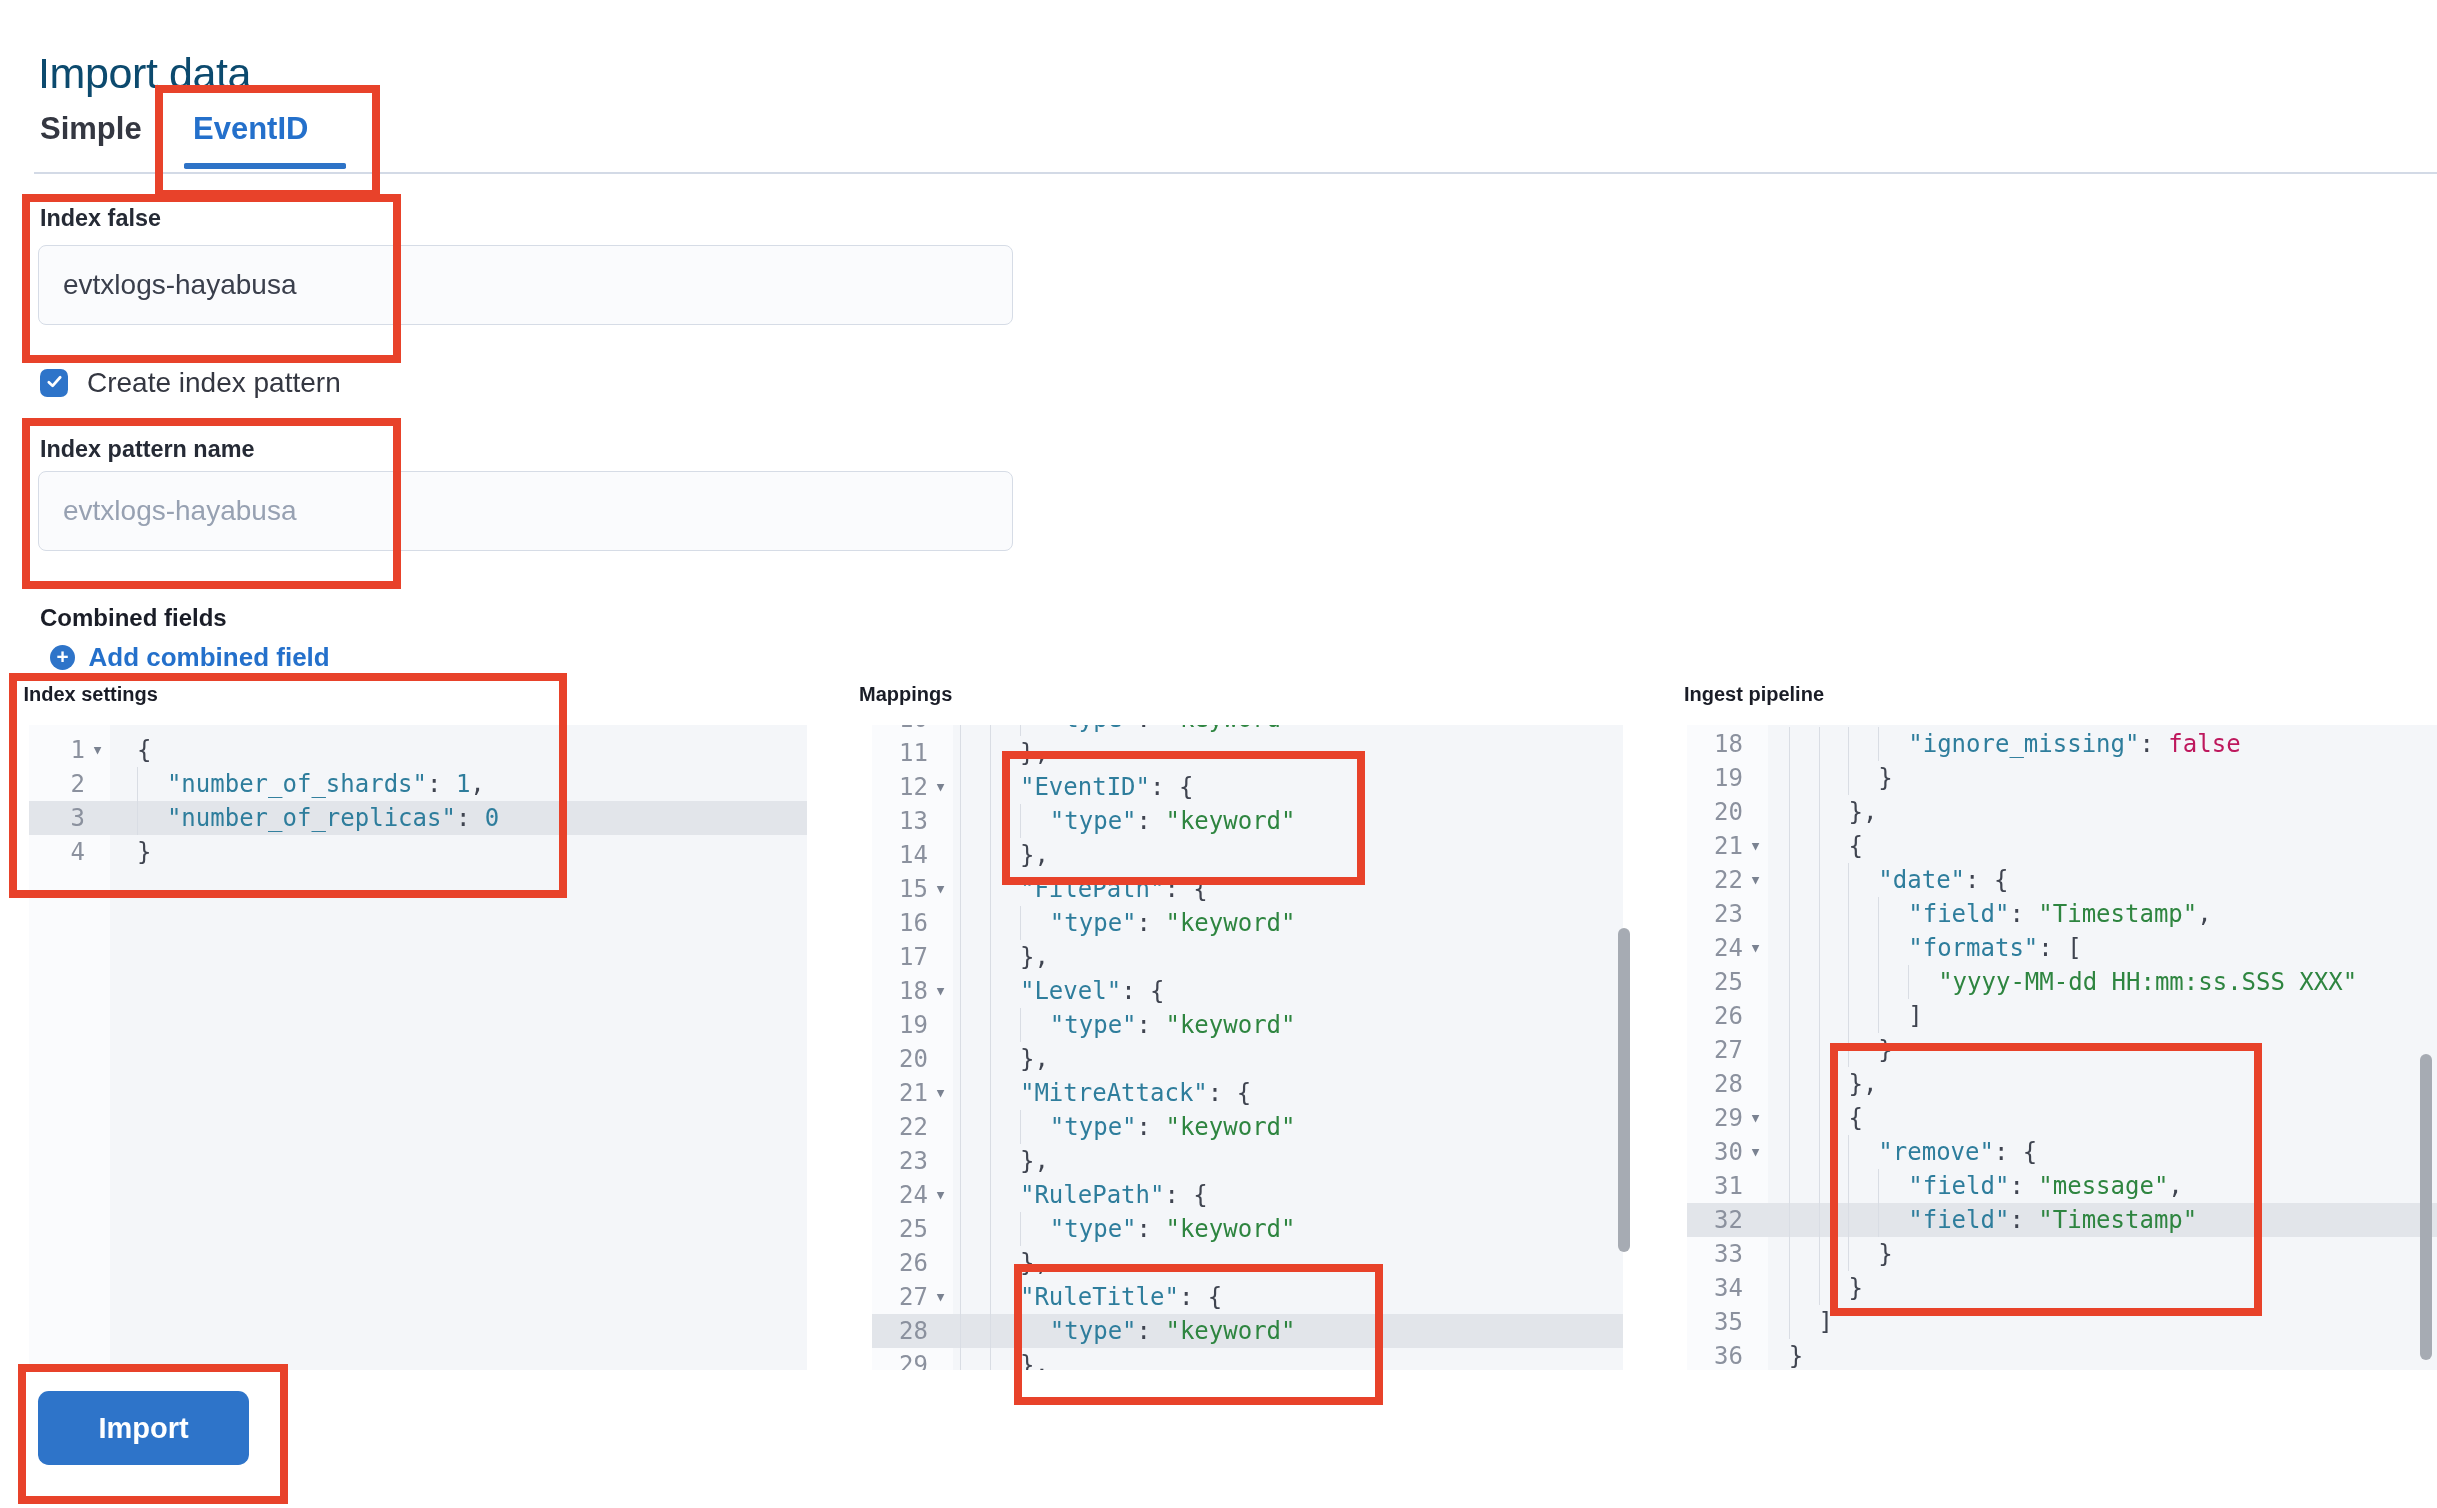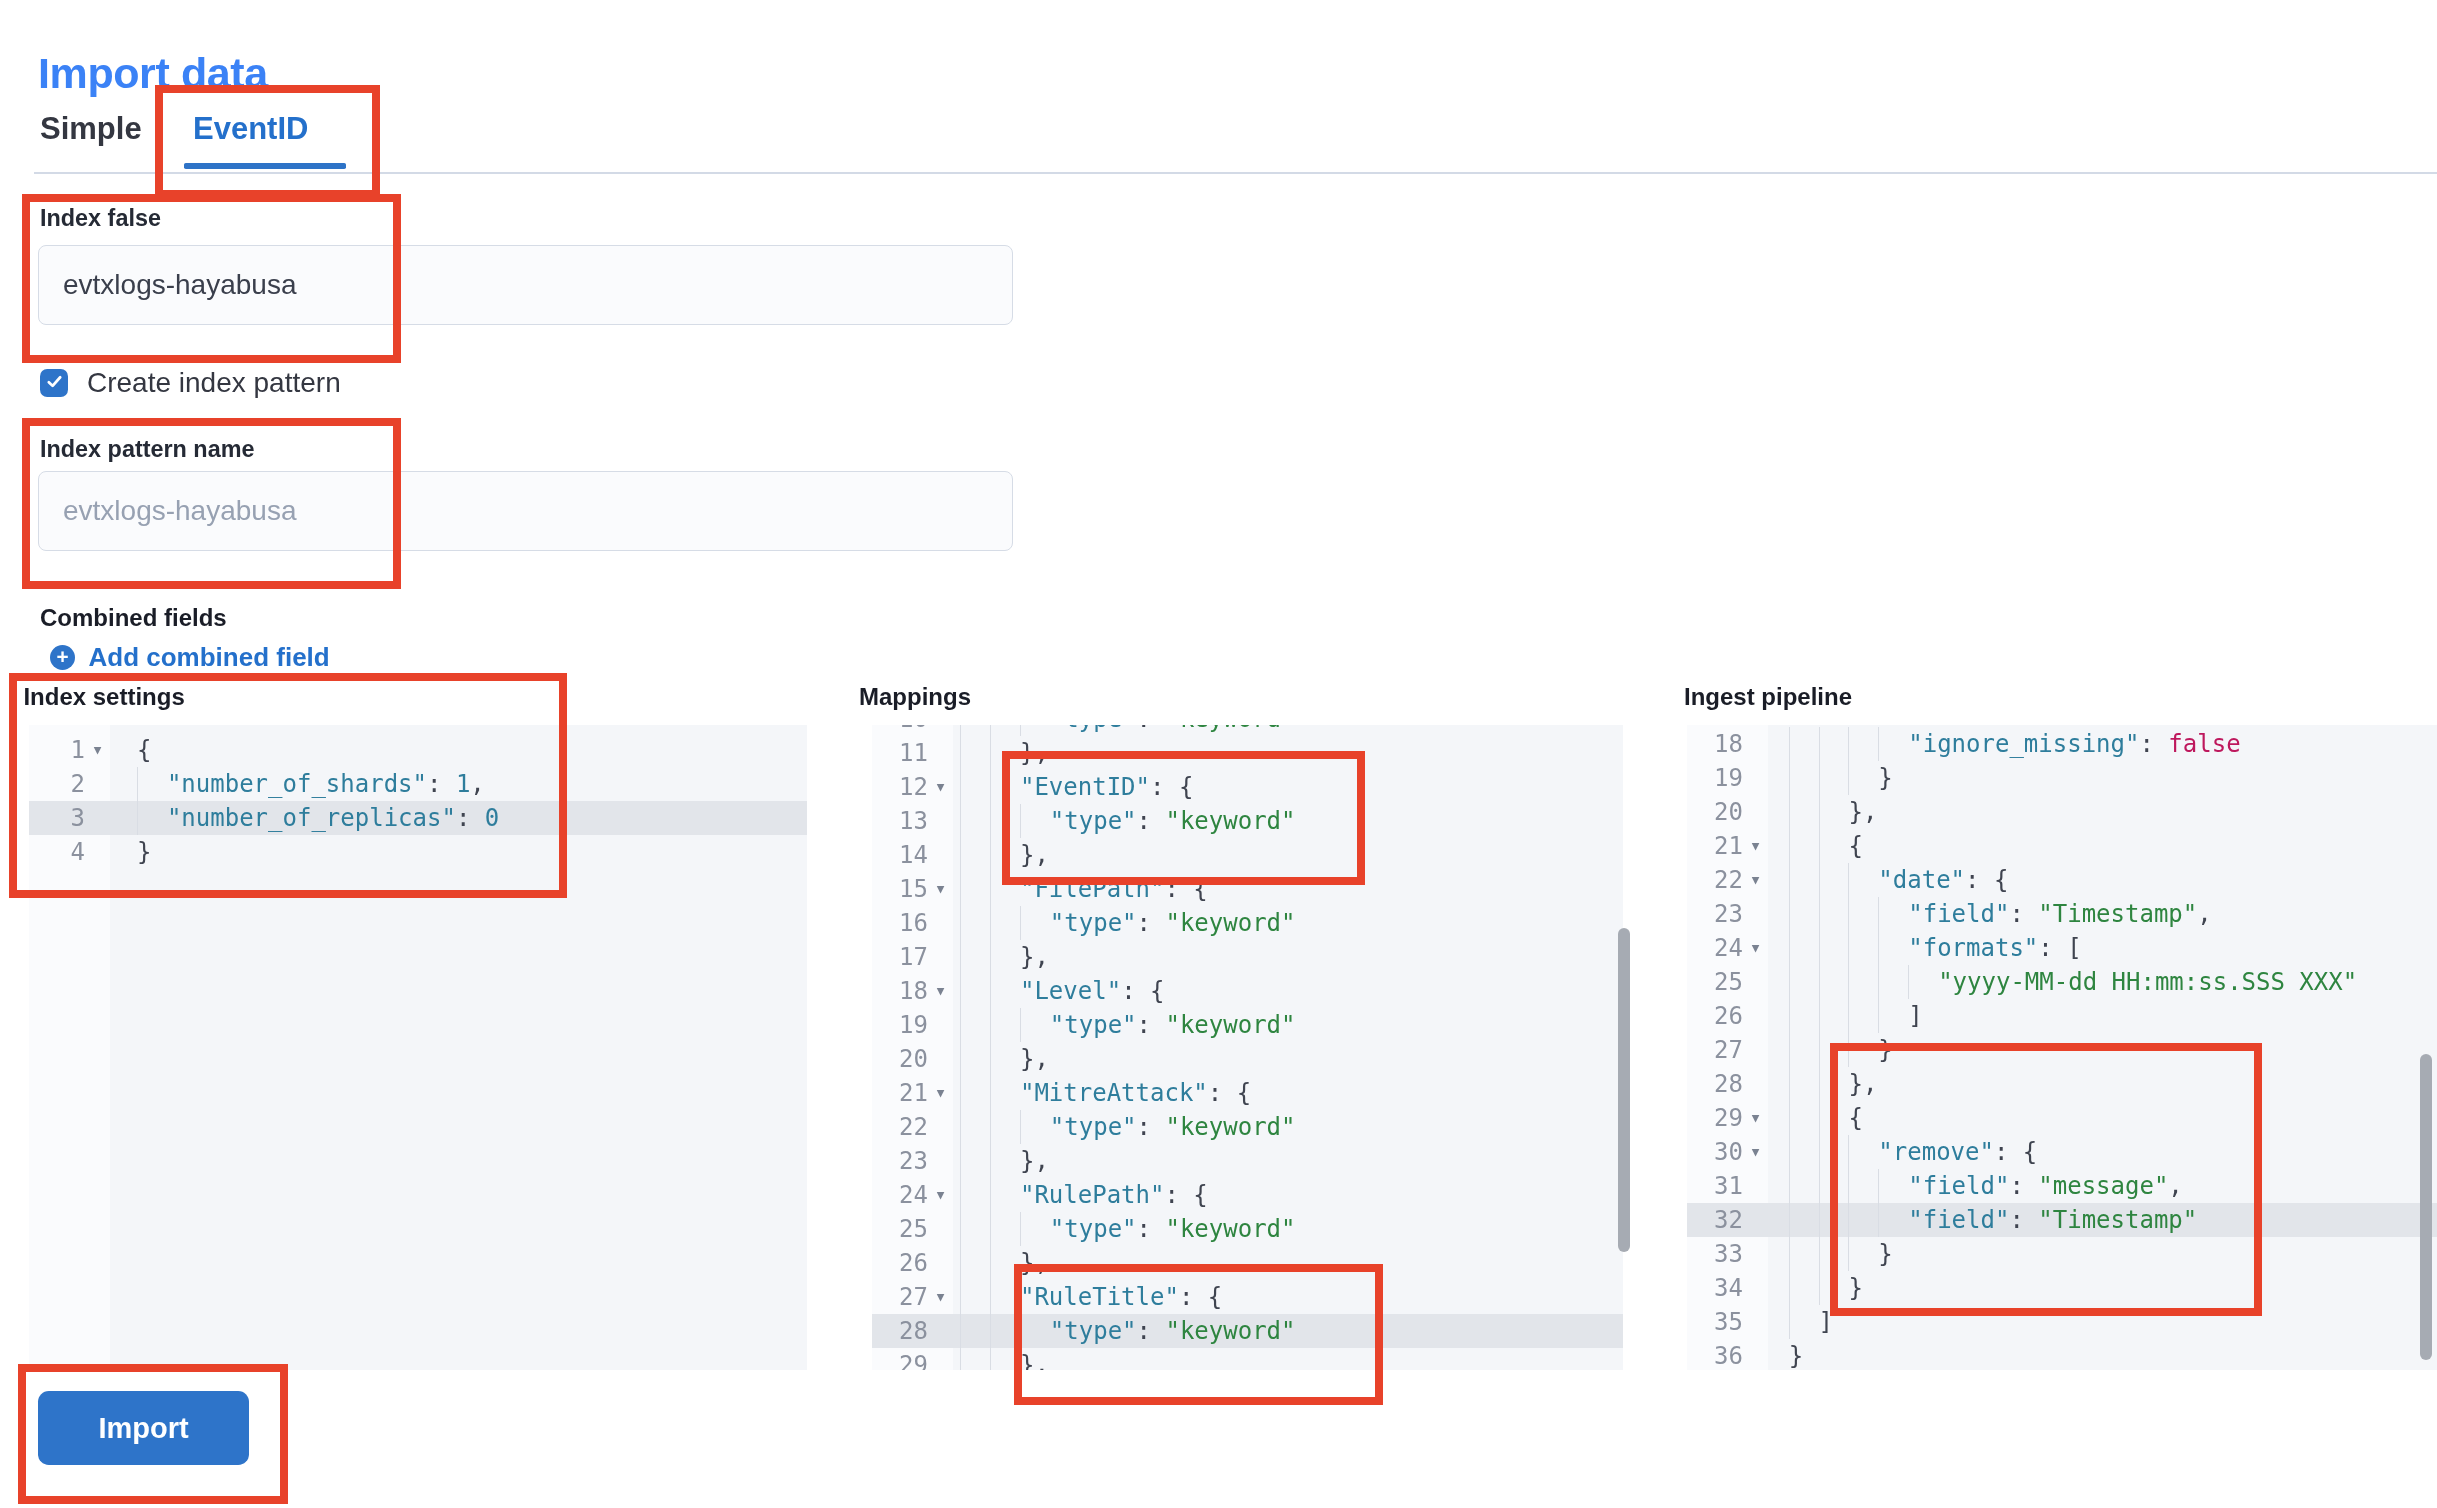--- a/index.html
+++ b/index.html
@@ -1,21 +1,21 @@
 <!DOCTYPE html>
 <html style="font-size:14.4px"><head>
 <meta charset="utf-8">
 <style>
   html,body{margin:0;padding:0;background:#fff;}
   #page{position:relative;width:2438px;height:1508px;background:#fff;overflow:hidden;
         font-family:"Liberation Sans",sans-serif;color:#343741;}
 
   
-  .title{position:absolute;left:38px;top:20px;font-size:43px;font-weight:700;
-         color:#3b82f6;letter-spacing:-0.4px;}
+  .title{position:absolute;left:38px;top:20px;font-size:43px;font-weight:400;
+         color:#0c4a6e;letter-spacing:-0.4px;}
   .tab{position:absolute;top:111px;font-size:31px;font-weight:600;cursor:pointer;}
   .tab-simple{left:40px;color:#343741;}
   .tab-advanced{left:193px;color:#2470cb;}
   .tab-underline{position:absolute;left:184px;top:163px;width:162px;height:6.3px;
                  background:#2e73c7;border-radius:1.8px;}
   .top-divider{position:absolute;left:34px;right:0;top:172px;height:1.8px;background:#d3dae6;}
 
   
   .fld-label{position:absolute;font-size:23.4px;font-weight:700;color:#252a35;}
   .lbl-index-name{left:40px;top:205px;}
@@ -35,21 +35,21 @@
   .checkbox-label{margin-left:19px;font-size:28px;color:#343741;}
 
   .sec-head{position:absolute;font-size:24px;font-weight:700;color:#1a1d27;}
   .lbl-combined{left:40px;top:604px;}
   .add-row{position:absolute;left:50px;top:642px;display:flex;align-items:center;cursor:pointer;}
   .plus-icon{width:25px;height:25px;border-radius:50%;background:#2e74c9;color:#fff;
              display:flex;align-items:center;justify-content:center;font-size:20.7px;
              font-weight:700;line-height:1;flex:none;}
   .add-label{margin-left:13.5px;font-size:26px;font-weight:600;color:#2470cb;}
 
-  .lbl-editor{position:absolute;top:683px;font-size:24px;font-weight:700;color:#1a1d27;}
+  .lbl-editor{position:absolute;top:683px;font-size:20px;font-weight:700;color:#1a1d27;}
   .lbl-ed-1{left:23.4px;}
   .lbl-ed-2{left:859px;}
   .lbl-ed-3{left:1684px;}
 
   
   .editor{position:absolute;top:725px;height:645px;background:#f4f6f9;overflow:hidden;}
   #ed-index-settings{left:29px;width:778px;}
   #ed-mappings{left:872px;width:751px;}
   #ed-ingest-pipeline{left:1687px;width:751px;}
   .gutter-bg{position:absolute;left:0;top:0;bottom:0;width:81px;background:#fafbfd;z-index:0;}

